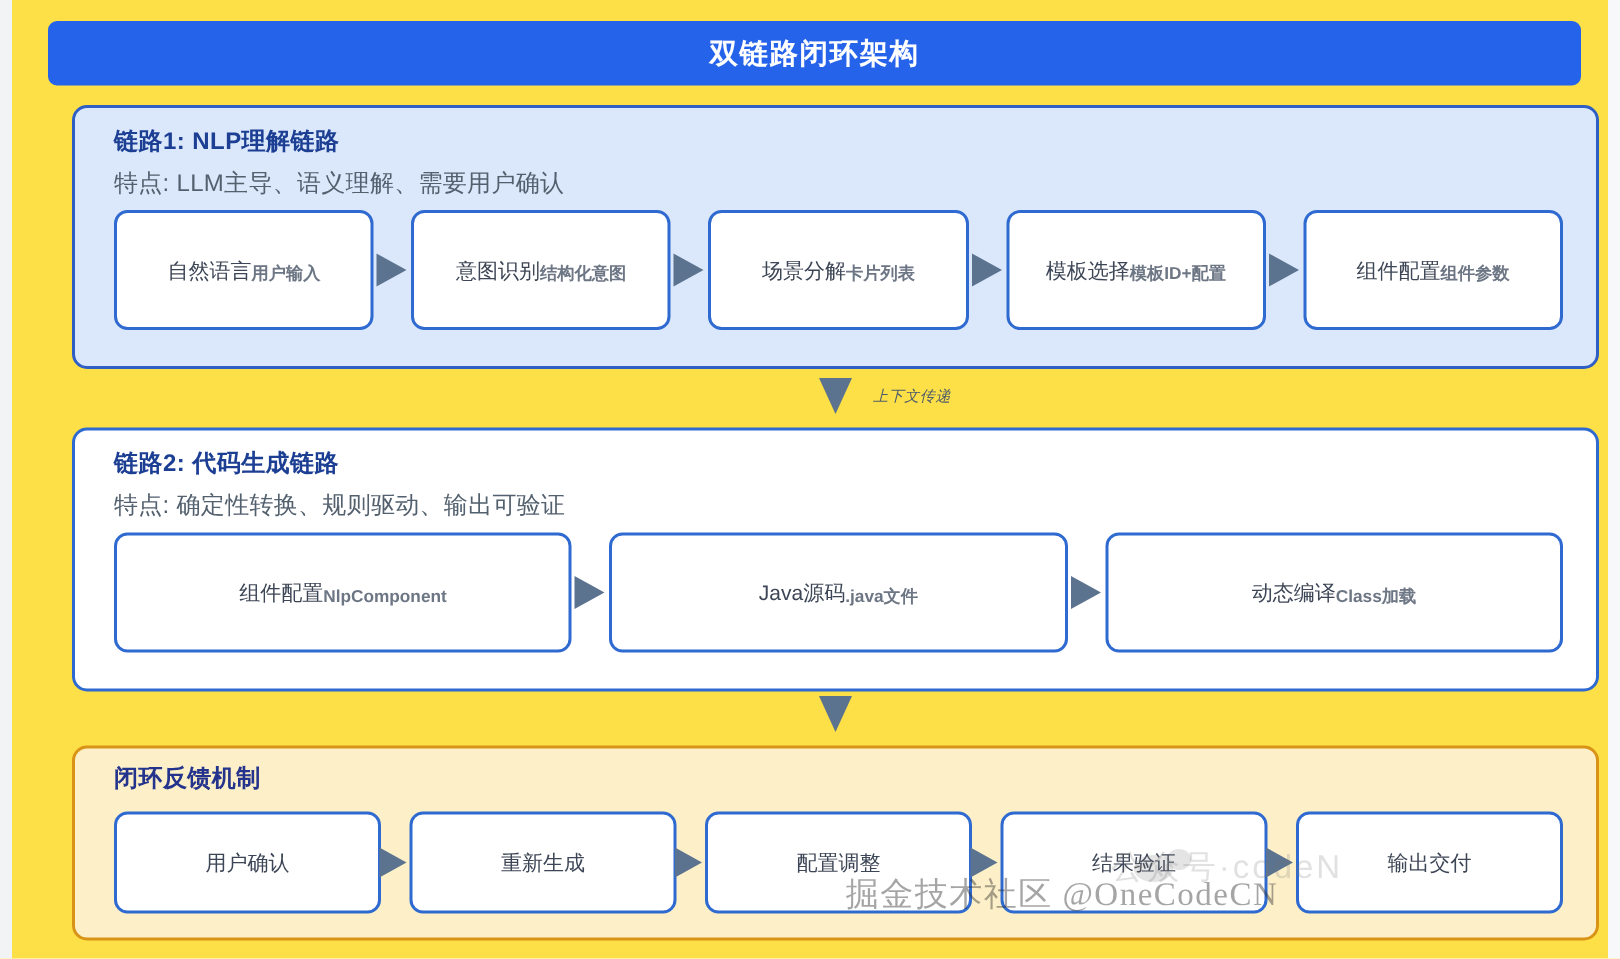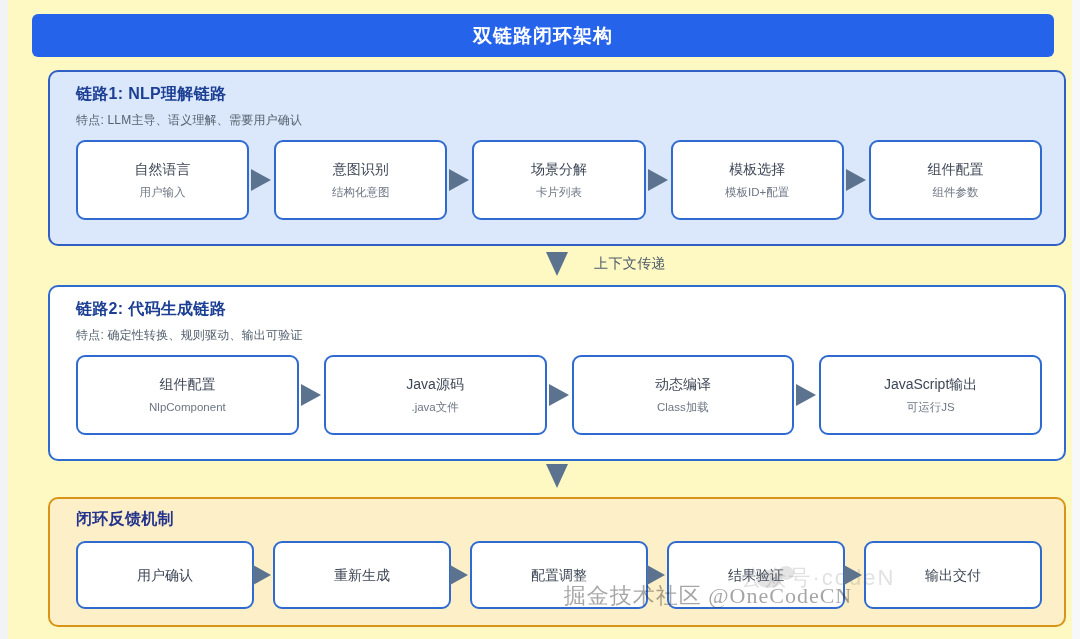--- a/index.html
+++ b/index.html
@@ -41,21 +41,21 @@
     background: #f7f8f9;
     z-index: 0;
   }
 
   .canvas {
     position: absolute;
     left: 8px;
     top: 0;
     width: 1064px;
     height: 639px;
-    background: #fef9c3;
+    background: #fde047;
     z-index: 1;
   }
 
   
   .title-bar {
     position: absolute;
     left: 24px;
     top: 14px;
     width: 1022px;
     height: 43px;
@@ -113,21 +113,21 @@
     letter-spacing: 0.3px;
   }
   .panel.feedback .panel-title {
     top: 10px;
     color: #24338c;
   }
   .panel-sub {
     position: absolute;
     left: 26px;
     top: 40px;
-    font-size: 12px;
+    font-size: 16px;
     color: #53606e;
     letter-spacing: 0.2px;
   }
 
   
   .row {
     position: absolute;
     left: 26px;
     right: 22px;
     display: flex;
@@ -137,41 +137,41 @@
   .row.r-chain { top: 68px; height: 80px; }
   .row.r-feedback { top: 42px; height: 68px; }
 
   .node {
     position: relative;
     box-sizing: border-box;
     background: #ffffff;
     border: 2px solid #2f6ad1;
     border-radius: 9px;
     display: flex;
-    flex-direction: column;
     align-items: center;
     justify-content: center;
     text-align: center;
     flex: 1 1 0;
   }
   .row.r-chain .node { margin-right: 25px; }
   .row.r-chain .node:last-child { margin-right: 0; }
   .row.r-feedback .node { margin-right: 19px; align-items: center; }
   .row.r-feedback .node:last-child { margin-right: 0; }
 
   .node .n-main {
     font-size: 14px;
     color: #3d4656;
     line-height: 1.3;
   }
   .node .n-sub {
     font-size: 11.5px;
     color: #6d7684;
     line-height: 1.3;
     margin-top: 6px;
+    font-weight: bold;
   }
   .node.no-sub .n-main { margin: 0; }
 
   
   .arrow-r {
     position: absolute;
     top: 50%;
     right: -24px;
     width: 0; height: 0;
     transform: translateY(-50%);
@@ -194,24 +194,25 @@
     display: flex;
     align-items: center;
   }
   .connector .tri-down {
     width: 0; height: 0;
     border-left: 11px solid transparent;
     border-right: 11px solid transparent;
     border-top: 24px solid #5b738f;
   }
   .connector .c-label {
-    margin-left: 26px;
-    font-size: 14px;
+    margin-left: 14px;
+    font-size: 10px;
     color: #4e5b6b;
     letter-spacing: 0.4px;
+    font-style: italic;
   }
   .connector.c1 { left: 538px; top: 252px; }
   .connector.c2 { left: 538px; top: 464px; }
 
   
   .watermark {
     position: absolute;
     left: 0; top: 0;
     width: 1080px; height: 639px;
     pointer-events: none;
@@ -313,25 +314,20 @@
         <div class="node">
           <span class="n-main">Java源码</span>
           <span class="n-sub">.java文件</span>
           <span class="arrow-r"></span>
         </div>
         <div class="node">
           <span class="n-main">动态编译</span>
           <span class="n-sub">Class加载</span>
           <span class="arrow-r"></span>
         </div>
-        <div class="node">
-          <span class="n-main">JavaScript输出</span>
-          <span class="n-sub">可运行JS</span>
-
-        </div>
       </div>
     </div>
 
     <div class="connector c2">
       <span class="tri-down"></span>
       <span class="c-label"></span>
     </div>
 
     <div class="panel feedback">
       <div class="panel-title">闭环反馈机制</div>

